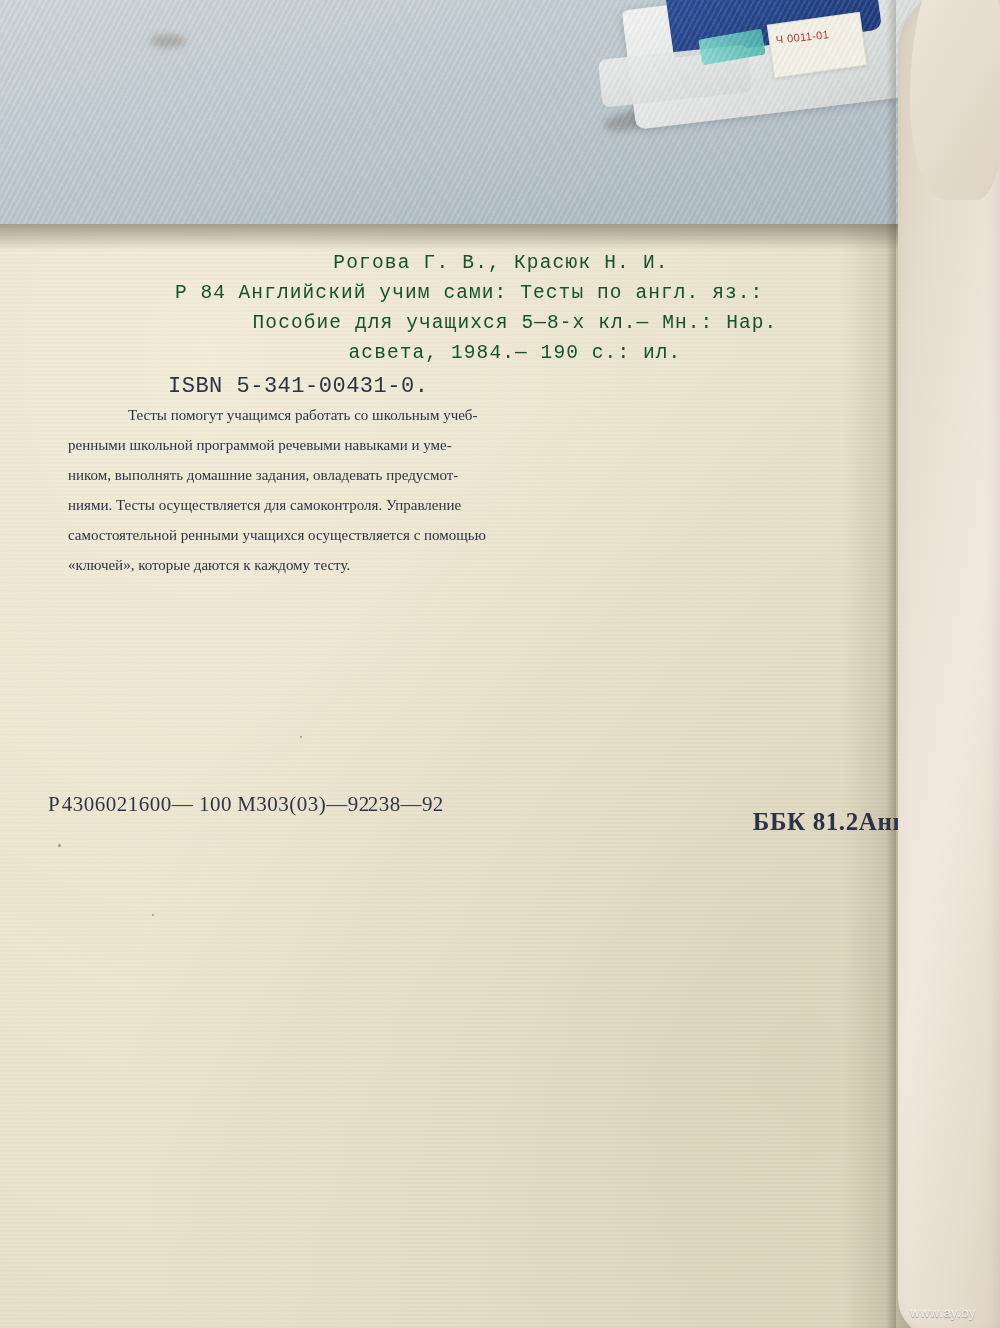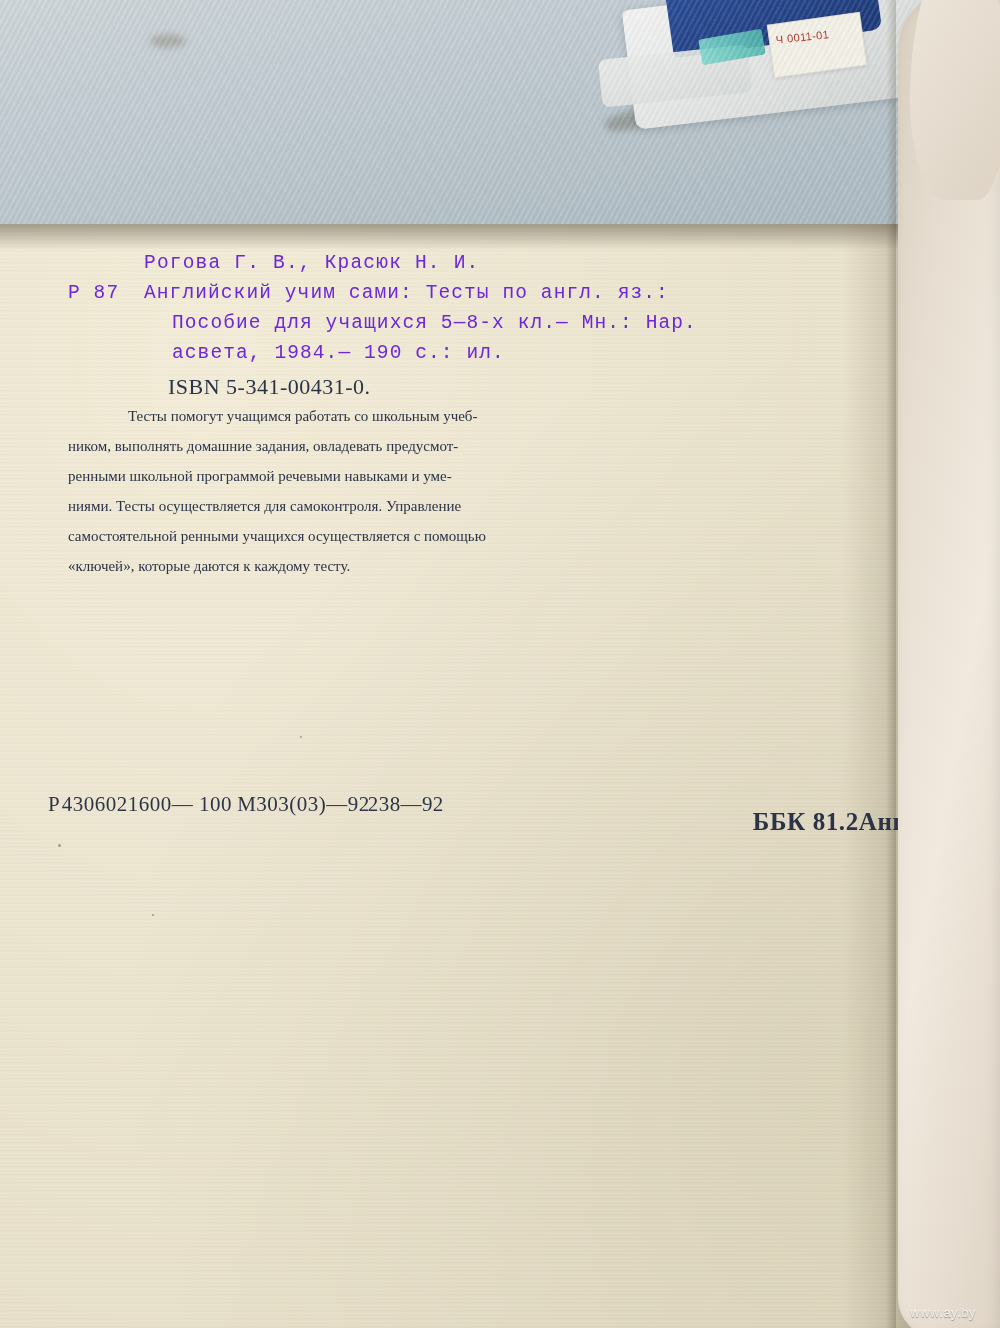--- a/index.html
+++ b/index.html
@@ -168,21 +168,22 @@
   .textblock {
     position: absolute;
     left: 68px; top: 248px;
     width: 790px;
     color: #2b3347;
   }
   .cip {
     font-size: 21.5px;
     line-height: 30px;
     letter-spacing: .6px;
-    color: #6d28d9;
+    color: #14532d;
+    text-align: center;
   }
   .authors {
     margin-left: 76px;
     white-space: nowrap;
     font-family: "Liberation Mono", monospace;
     font-size: 19.5px;
     letter-spacing: 1.2px;
   }
   .cipline {
     font-family: "Liberation Mono", monospace;
@@ -193,20 +194,21 @@
   .cipline .label {
     display: inline-block;
     width: 76px;
   }
   .cipline.indent { margin-left: 104px; }
   .isbn {
     margin-left: 100px;
     margin-top: 6px;
     font-size: 22px;
     letter-spacing: .5px;
+    font-family: Liberation Mono, monospace;
   }
   .annot {
     margin-top: 1px;
     font-size: 15px;
     line-height: 30px;
     text-align: justify;
     width: 760px;
   }
   .annot .first { display: inline-block; width: 60px; }
 
@@ -290,32 +292,32 @@
     <div class="paper-speck" style="left:300px; top:512px; width:2px; height:2px;"></div>
   </div>
   <div class="paper-shadow-top"></div>
   <div class="paper-shadow-right"></div>
 
   <div class="textblock">
 
     <div class="cip">
       <div class="authors">Рогова Г. В., Красюк Н. И.</div>
       <div class="cipline">
-        <span class="label">Р 87</span><span>Английский учим сами: Тесты по англ. яз.:</span>
+        <span class="label">Р 84</span><span>Английский учим сами: Тесты по англ. яз.:</span>
       </div>
       <div class="cipline indent">Пособие для учащихся 5—8-х кл.— Мн.: Нар.</div>
       <div class="cipline indent">асвета, 1984.— 190 с.: ил.</div>
     </div>
 
     <div class="isbn">ISBN 5-341-00431-0.</div>
 
     <div class="annot">
       <div><span class="first"></span><span>Тесты помогут учащимся работать со школьным учеб-</span></div>
+      <div>ренными школьной программой речевыми навыками и уме-</div>
       <div>ником, выполнять домашние задания, овладевать предусмот-</div>
-      <div>ренными школьной программой речевыми навыками и уме-</div>
       <div>ниями. Тесты осуществляется для самоконтроля. Управление</div>
       <div>самостоятельной ренными учащихся осуществляется с помощью</div>
       <div>«ключей», которые даются к каждому тесту.</div>
     </div>
   </div>
 
   <div class="codes">
     <div class="frac-wrap">
       <span class="frac-r">Р</span>
       <span class="frac">

